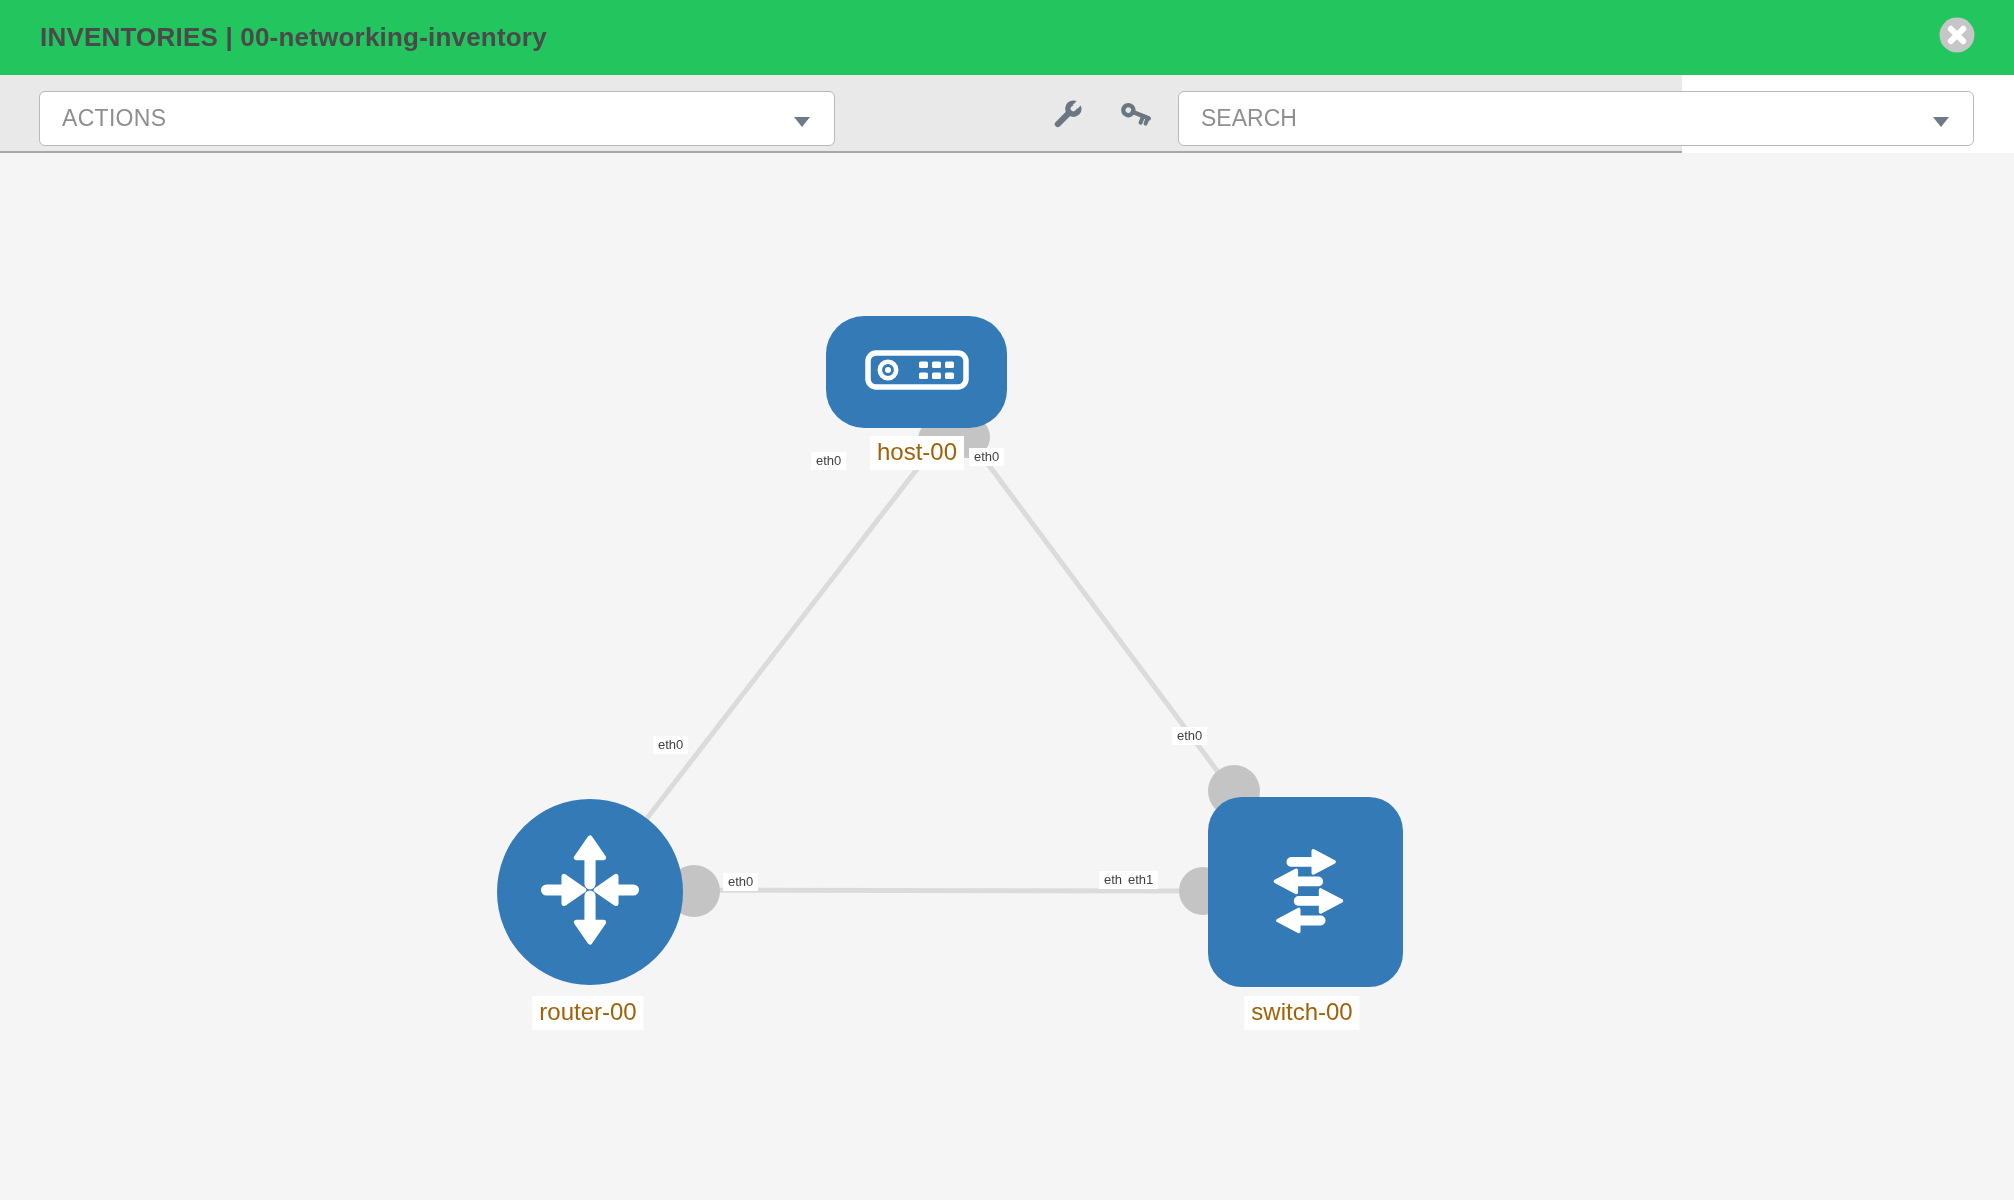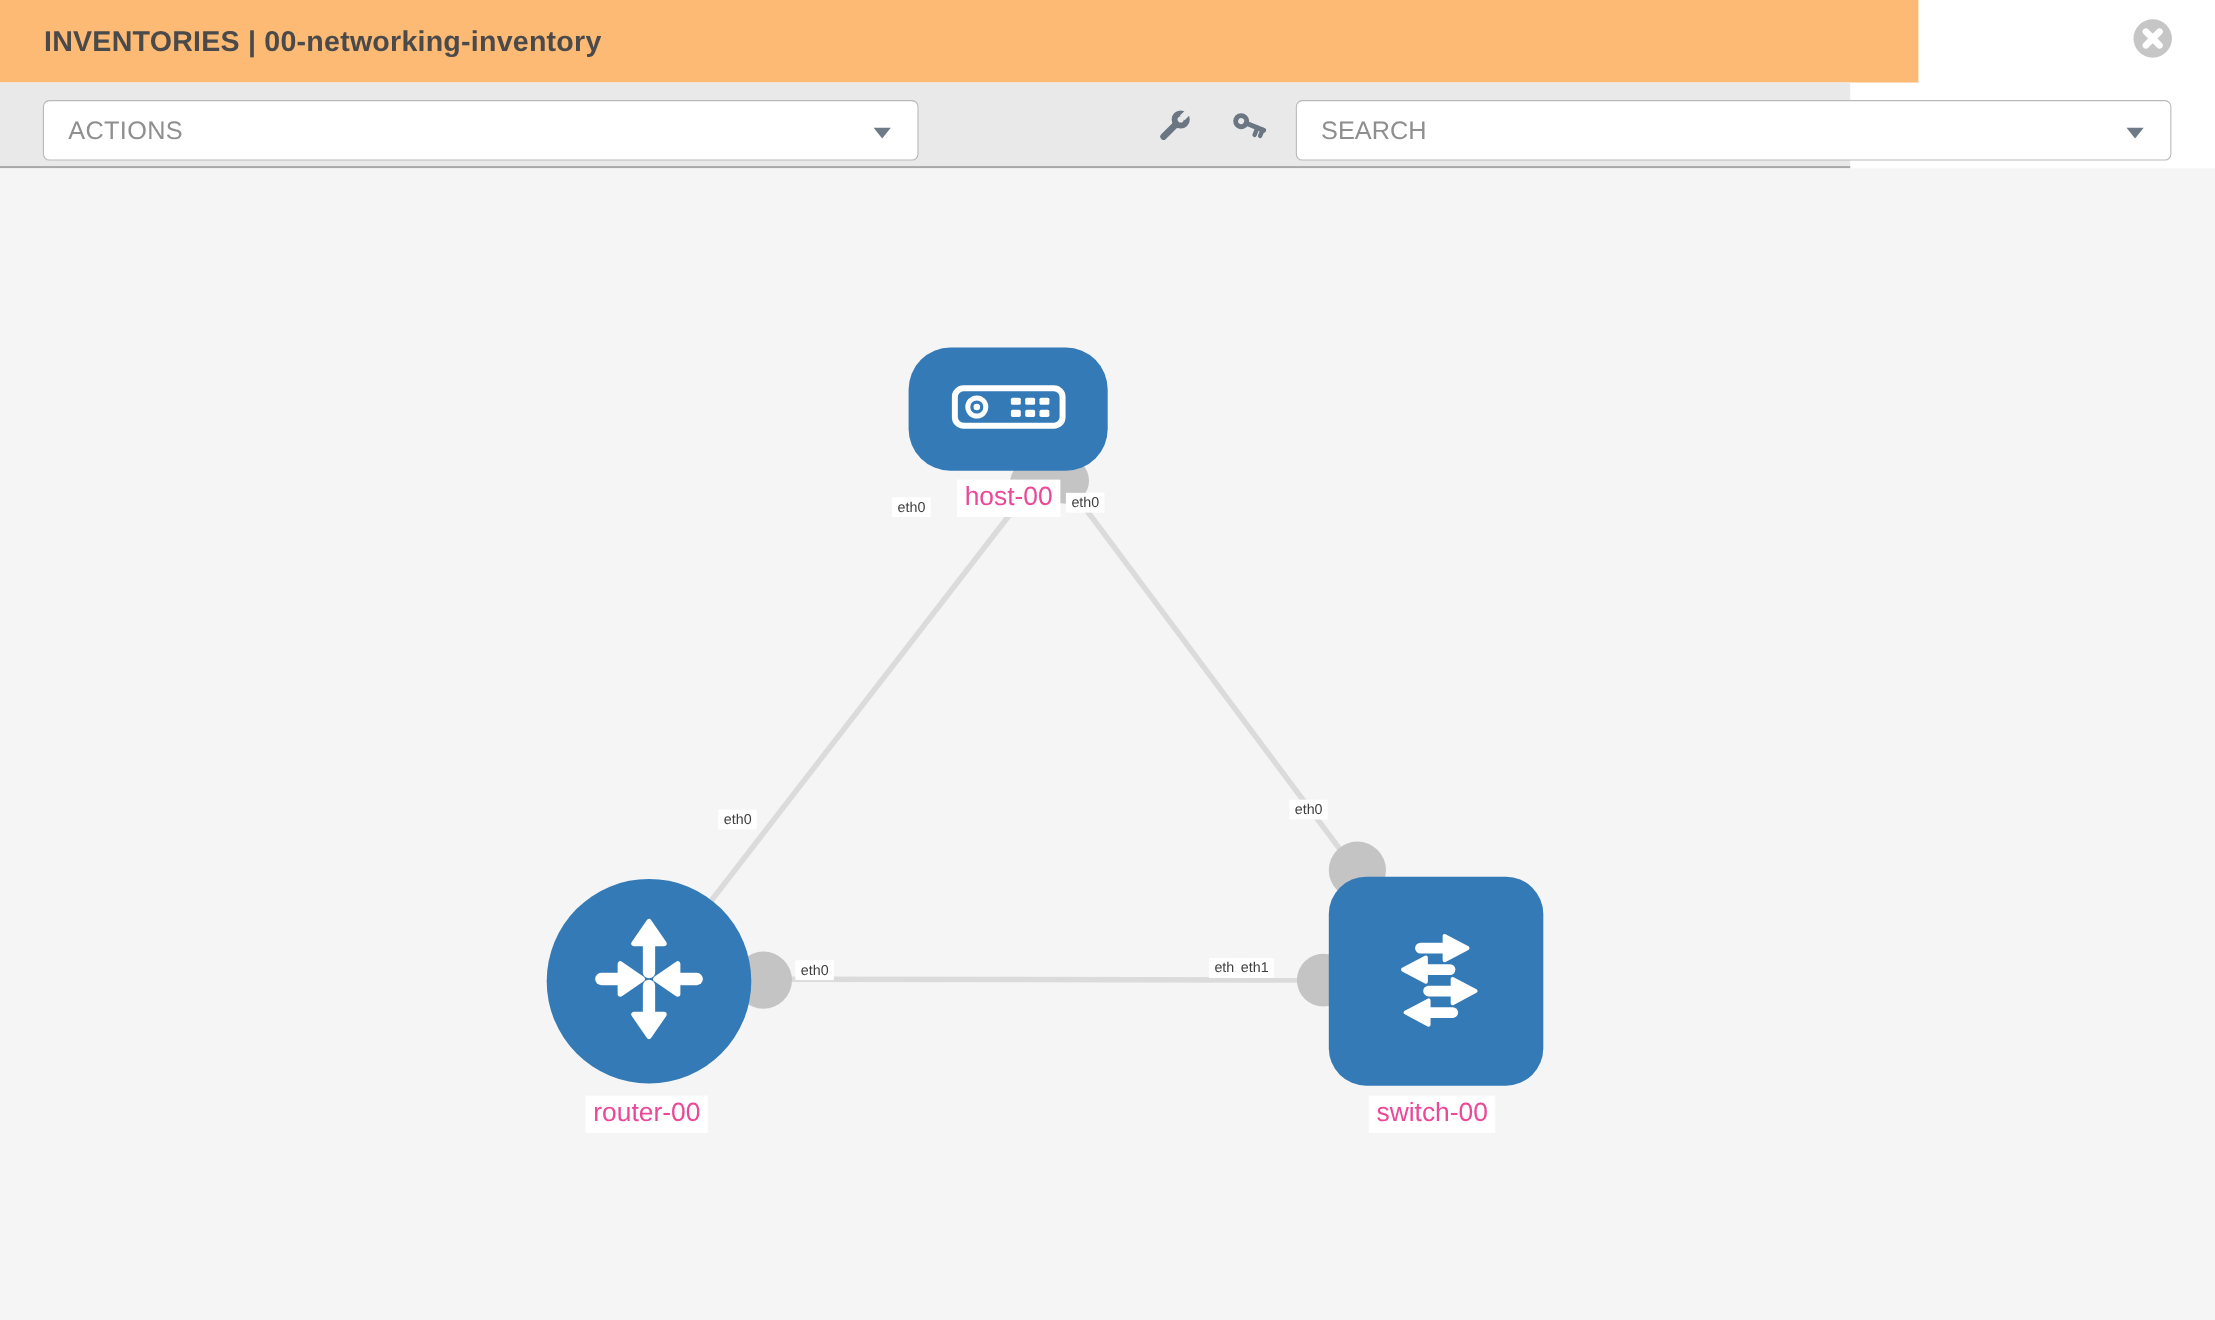--- a/index.html
+++ b/index.html
@@ -1,20 +1,20 @@
 <!DOCTYPE html>
 <html style="--accent: #337ab7; --link_line: #dbdbdb; --interface_dot: #c4c4c4; --icon_gray: #6b7683; --toolbar_bg: #e9e9e9; --canvas_bg: #f5f5f5; --close_gray: #c6c6c6; --title_text: #4a4a4a;"><head>
 <meta charset="utf-8">
 <style>
   * { margin:0; padding:0; box-sizing:border-box; }
   html,body { width:2014px; height:1200px; overflow:hidden;
               font-family:"Liberation Sans","DejaVu Sans",sans-serif; background:#fff; }
 
   
-  .header { position:relative; width:1744px; height:75px; background:#fdba74; }
+  .header { position:relative; width:2014px; height:75px; background:#22c55e; }
   .header-title { position:absolute; left:40px; top:22px; font-size:26px; font-weight:bold;
                   color:#4a4a4a; letter-spacing:0.2px; }
   .close-btn { position:absolute; left:1938px; top:16px; width:38px; height:38px;
                border:none; background:transparent; cursor:pointer; padding:0; }
 
   
   .toolbar { position:relative; width:1682px; height:78px; background:var(--toolbar_bg,#e9e9e9);
              border-bottom:2px solid #a8a8a8; }
   .dropdown { position:absolute; top:16px; height:55px; background:#fff;
               border:1px solid #b9b9b9; border-radius:6px; display:flex; align-items:center;
@@ -35,21 +35,21 @@
   
   .canvas { position:relative; width:2014px; height:1047px; background:var(--canvas_bg,#f5f5f5); }
   .wires { position:absolute; left:0; top:0; }
 
   .node { position:absolute; background:var(--accent,#337ab7); display:flex;
           align-items:center; justify-content:center; cursor:pointer; }
   .node-host   { left:826px;  top:163px; width:181px; height:112px; border-radius:38px; }
   .node-router { left:497px;  top:646px; width:186px; height:186px; border-radius:50%; }
   .node-switch { left:1208px; top:644px; width:195px; height:190px; border-radius:34px; }
 
-  .node-label { position:absolute; background:#fff; color:#ec4899; font-size:24px;
+  .node-label { position:absolute; background:#fff; color:#a16207; font-size:24px;
                 padding:2px 7px 4px 7px; white-space:nowrap; transform:translateX(-50%); }
   .if-label   { position:absolute; background:#fff; color:#3f3f3f; font-size:13px;
                 padding:1px 5px 2px 5px; white-space:nowrap; }
   .lbl-host    { left:917px;  top:283px; }
   .lbl-router  { left:588px;  top:843px; }
   .lbl-switch  { left:1302px; top:843px; }
   .if-host-left   { left:811px;  top:299px; }
   .if-host-right  { left:969px;  top:295px; }
   .if-line-a      { left:653px;  top:583px; }
   .if-line-b      { left:1172px; top:574px; }

